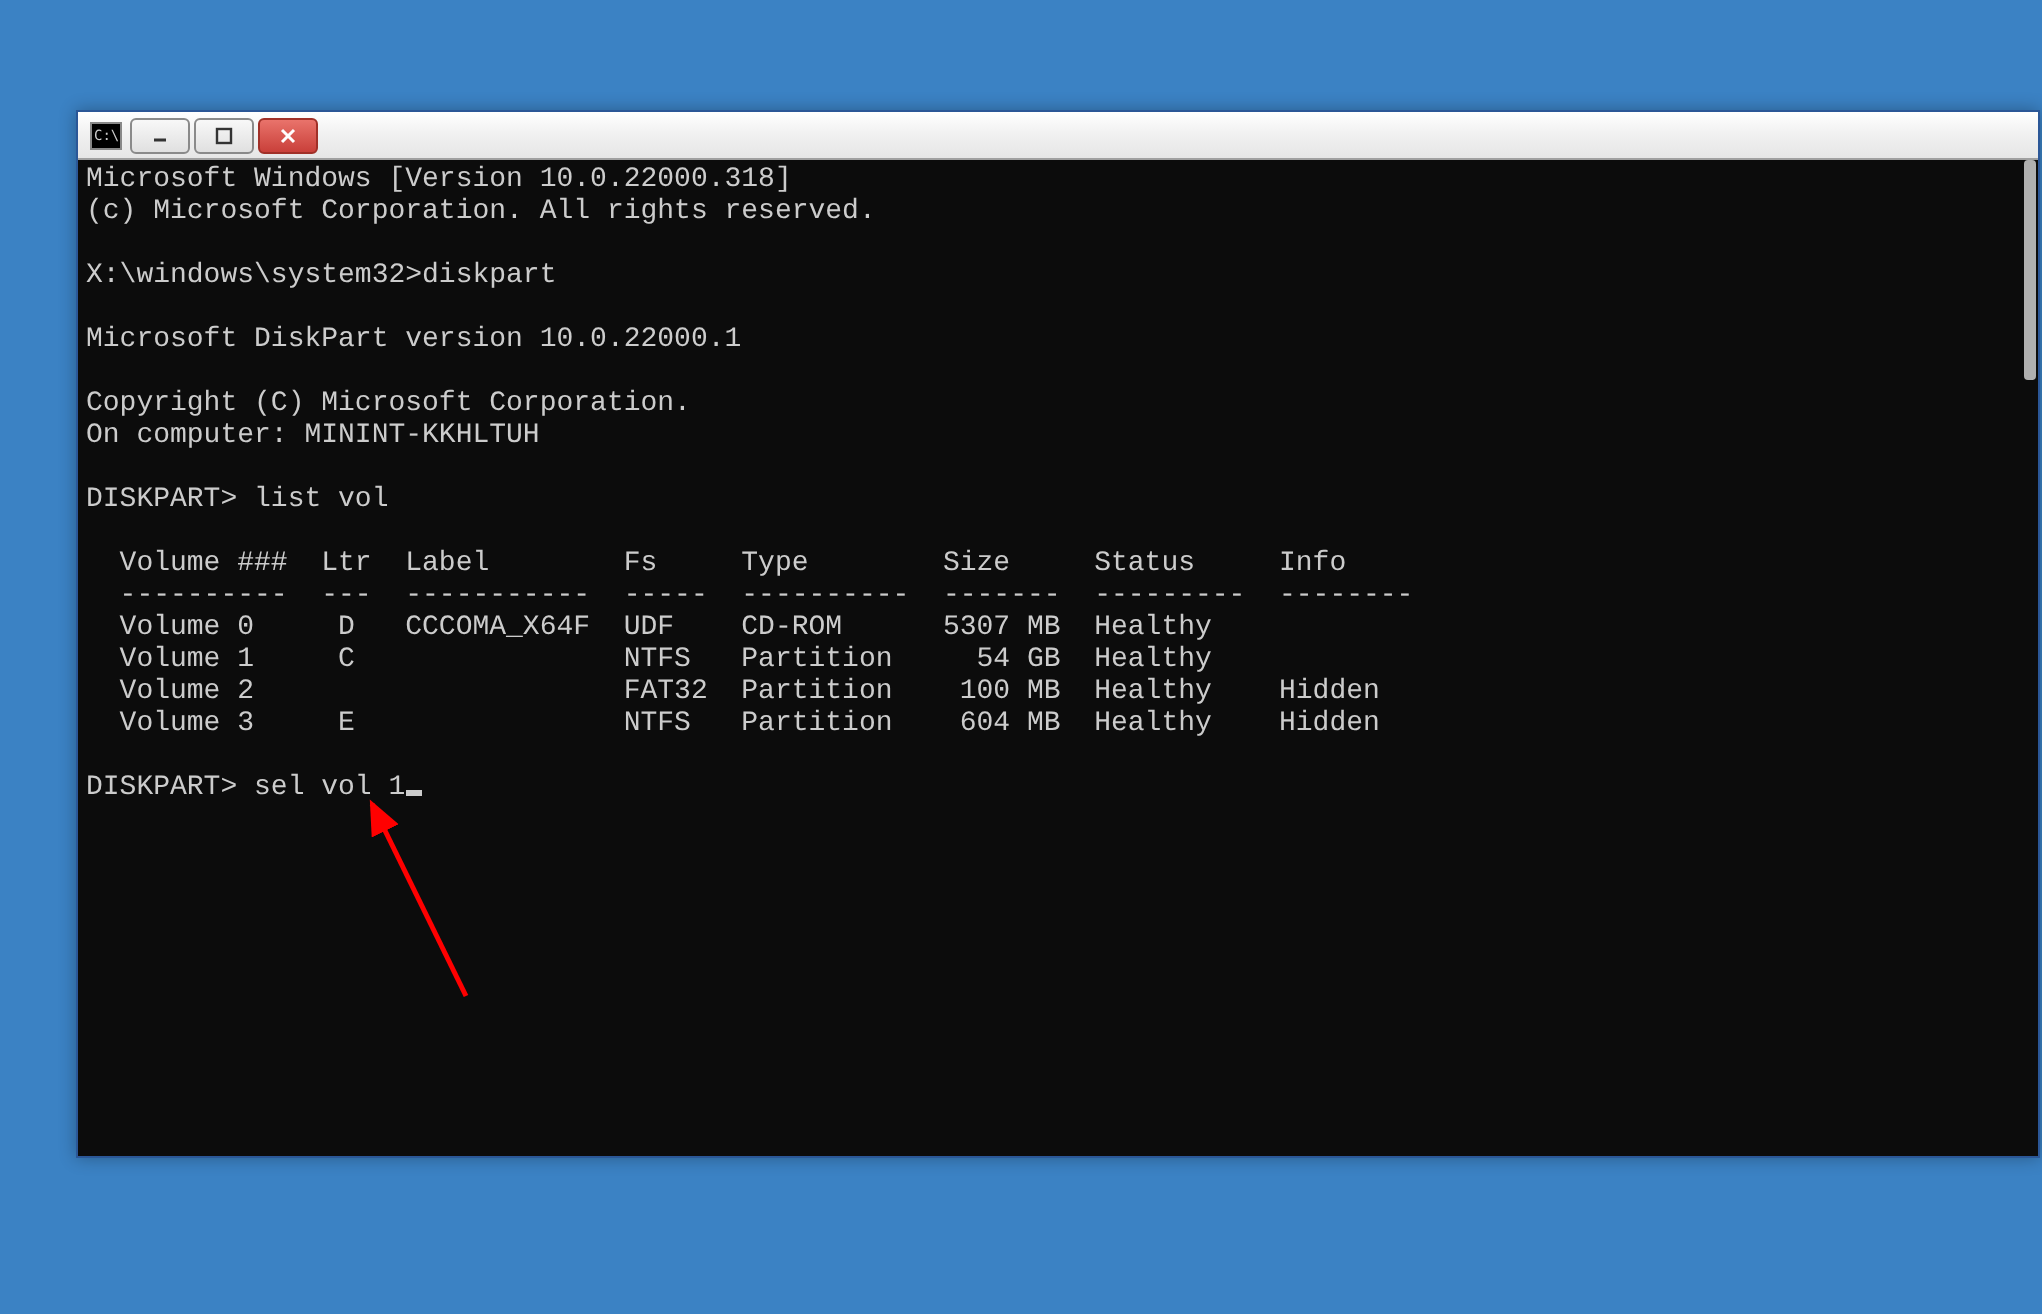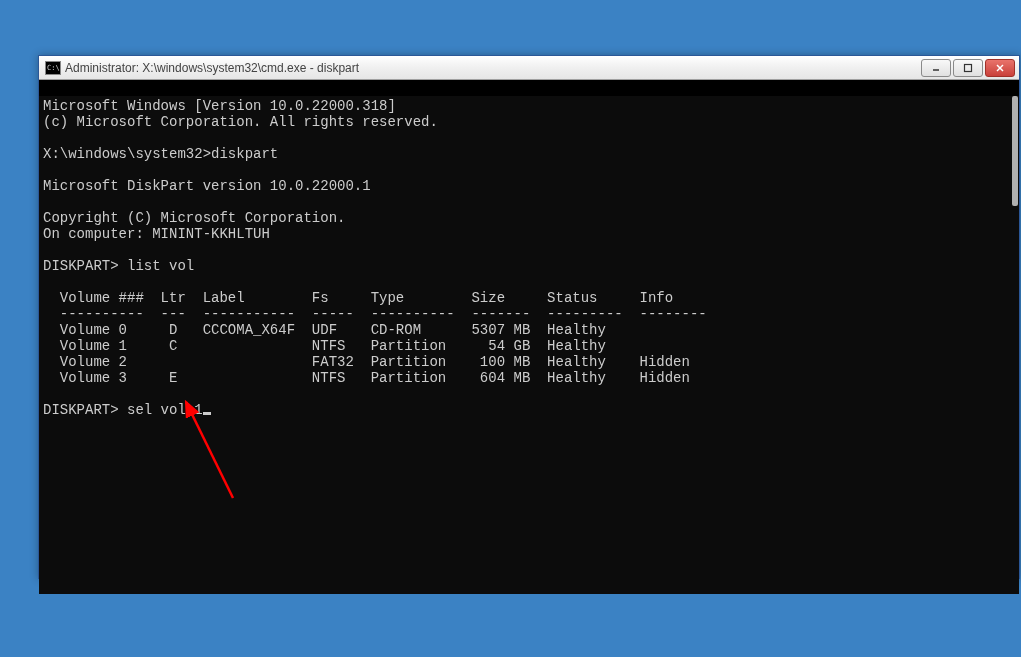--- a/index.html
+++ b/index.html
@@ -76,21 +76,20 @@
       background: #0c0c0c;
       color: #cccccc;
       font-family: Consolas, "Courier New", monospace;
       font-size: 14px;
       line-height: 16px;
       padding: 2px 4px;
       height: calc(100% - 24px);
       white-space: pre;
       position: relative;
       overflow: hidden;
-      margin-top: 16px;
     }
     .scrollbar {
       position: absolute;
       right: 0;
       top: 0;
       width: 16px;
       height: 100%;
       background: #0c0c0c;
     }
     .scroll-thumb {
@@ -116,21 +115,20 @@
       position: absolute;
       pointer-events: none;
     }
   </style>
 </head>
 <body>
 
 <div class="window">
   <div class="titlebar">
     <div class="titlebar-icon">C:\</div>
-    <div class="titlebar-text">Administrator: X:\windows\system32\cmd.exe - diskpart</div>
     <div class="window-controls">
       <div class="win-btn">
         <svg width="10" height="10" viewBox="0 0 10 10">
             <line x1="2" y1="7" x2="8" y2="7" stroke="#333" stroke-width="1.5"></line>
           </svg>
       </div>
       <div class="win-btn">
         <svg width="10" height="10" viewBox="0 0 10 10">
             <rect x="1.5" y="1.5" width="7" height="7" fill="none" stroke="#333" stroke-width="1.2"></rect>
           </svg>

